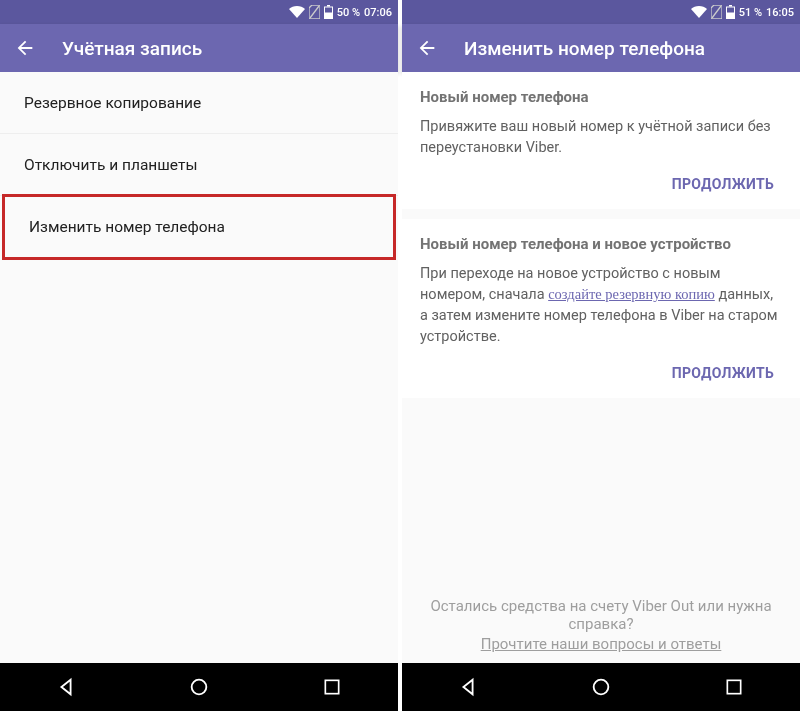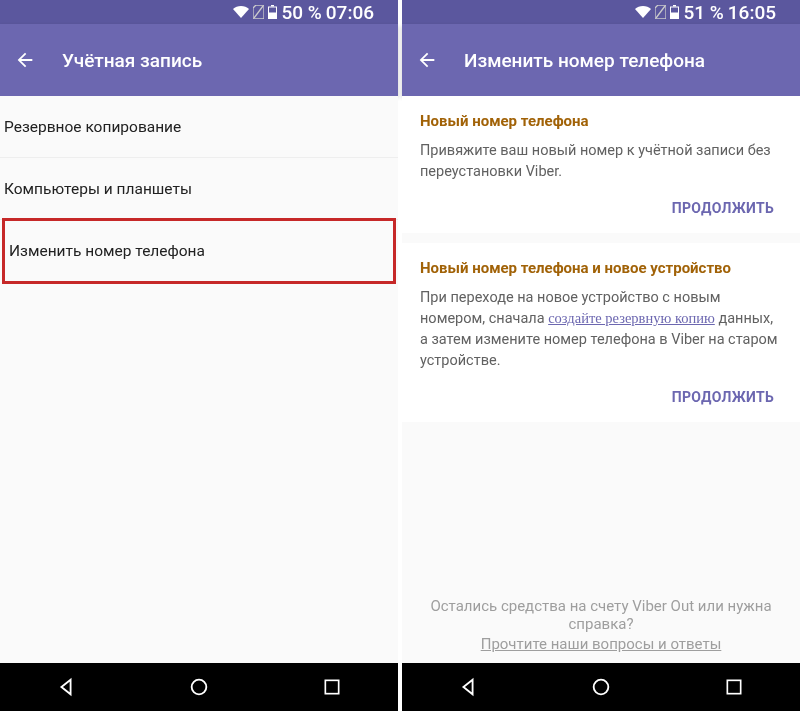--- a/index.html
+++ b/index.html
@@ -1,28 +1,28 @@
 <!DOCTYPE html>
 <html><head>
 <meta charset="utf-8">
 <style>
   * { box-sizing: border-box; margin: 0; padding: 0; }
   html, body { width: 800px; height: 711px; font-family: Roboto, Arial, sans-serif; background: #fff; }
   .container { display: flex; width: 800px; height: 711px; }
   .screen { width: 398px; height: 711px; display: flex; flex-direction: column; background: #fafafa; position: relative; }
   .screen + .screen { margin-left: 4px; }
-  .status-bar { height: 24px; background: #5b579e; color: #fff; display: flex; align-items: center; justify-content: flex-end; padding: 0 24px; font-size: 19px; font-weight: 500; gap: 4px; }
-  .app-bar { height: 72px; background: #6c67b0; color: #fff; display: flex; align-items: center; padding: 0 14px; gap: 26px; box-shadow: 0 2px 4px rgba(0,0,0,0.2); }
+  .status-bar { height: 24px; background: #5b579e; color: #fff; display: flex; align-items: center; justify-content: flex-end; padding: 0 6px; font-size: 11px; font-weight: 500; gap: 4px; }
+  .app-bar { height: 48px; background: #6c67b0; color: #fff; display: flex; align-items: center; padding: 0 14px; gap: 26px; box-shadow: 0 2px 4px rgba(0,0,0,0.2); }
   .app-bar-title { font-size: 19px; font-weight: 500; }
   .content { flex: 1; overflow: hidden; background: #fafafa; display: flex; flex-direction: column; }
-  .list-item { height: 62px; display: flex; align-items: center; padding: 0 4px; font-size: 15.5px; color: #212121; background: #fafafa; border-bottom: 1px solid #eee; }
+  .list-item { height: 62px; display: flex; align-items: center; padding: 0 24px; font-size: 15.5px; color: #212121; background: #fafafa; border-bottom: 1px solid #eee; }
   .list-item.highlight { border: 3px solid #c62828; height: 66px; margin: -2px 2px; background: #fafafa; position: relative; z-index: 1; }
   .card { background: #fff; padding: 16px 18px 12px; }
   .card.sep { margin-top: 10px; }
-  .card-title { font-size: 15px; font-weight: 700; color: #a16207; margin-bottom: 10px; }
+  .card-title { font-size: 15px; font-weight: 700; color: #737373; margin-bottom: 10px; }
   .card-body { font-size: 14.5px; color: #616161; line-height: 1.45; }
   .card-body .link { color: #6c67b0; text-decoration: underline; font-family: Liberation Serif, serif; }
   .card-action { text-align: right; padding: 16px 8px 4px 0; }
   .card-action-btn { font-size: 14px; font-weight: 700; color: #6c67b0; letter-spacing: 0.3px; cursor: pointer; }
   .footer-note { text-align: center; font-size: 15px; color: #9e9e9e; padding: 0 20px 10px; margin-top: auto; }
   .footer-note .faq { text-decoration: underline; display: block; margin-top: 2px; }
   .nav-bar { height: 48px; background: #000; display: flex; align-items: center; justify-content: space-around; }
   .nav-btn { width: 70px; height: 48px; display: flex; align-items: center; justify-content: center; color: #fff; }
   svg { display: block; }
 </style>
@@ -60,21 +60,21 @@
             <path d="M20 11H7.8l5.6-5.6L12 4l-8 8 8 8 1.4-1.4L7.8 13H20z"></path>
           </svg>
       </span>
       <span class="app-bar-title">Учётная запись</span>
     </div>
     <div class="content">
       <div class="list-item">
           <span>Резервное копирование</span>
         </div>
       <div class="list-item">
-          <span>Компьютеры и планшеты</span>
+          <span>Отключить и планшеты</span>
         </div>
       <div class="list-item highlight">
           <span>Изменить номер телефона</span>
         </div>
     </div>
     <div class="nav-bar">
       <div class="nav-btn">
           <svg width="22" height="22" viewBox="0 0 24 24" fill="none" stroke="#fff" stroke-width="2">
             <path d="M17 4 L7 12 L17 20 Z" fill="none"></path>
           </svg>

